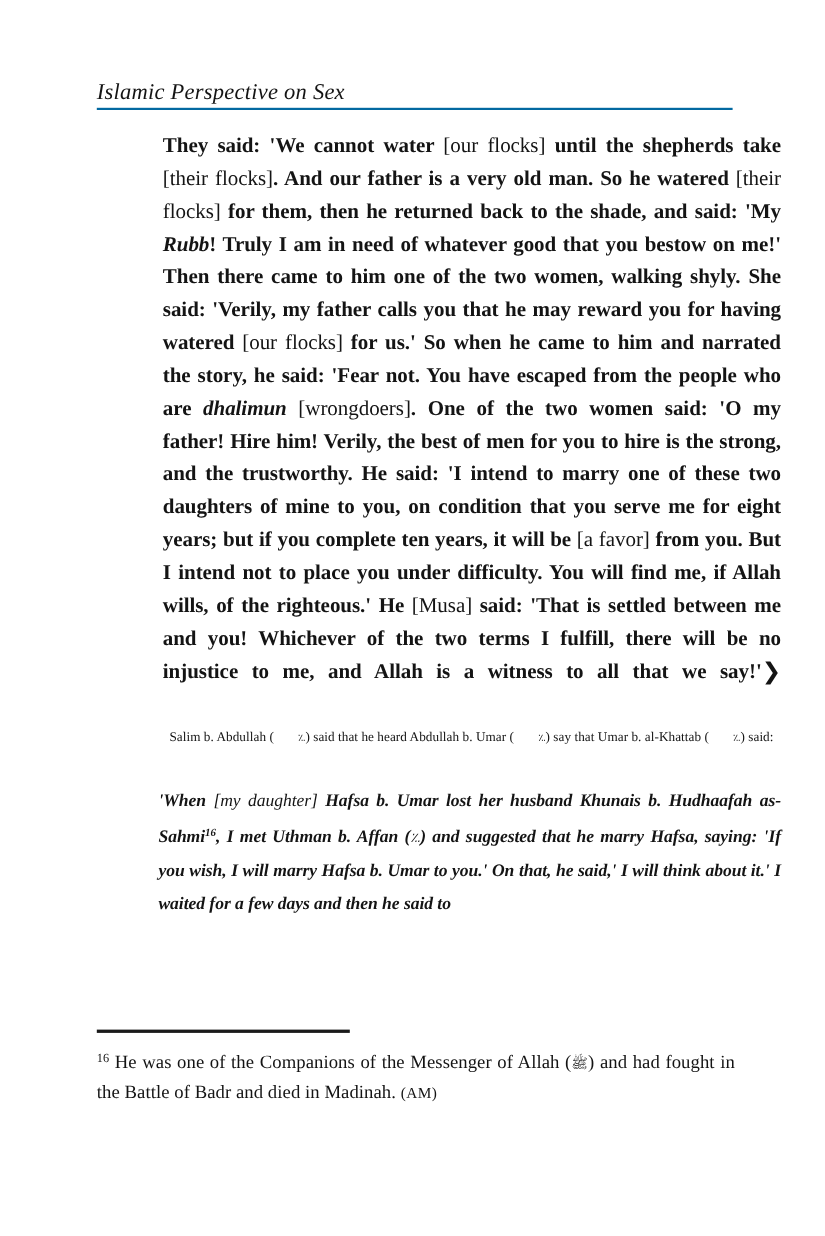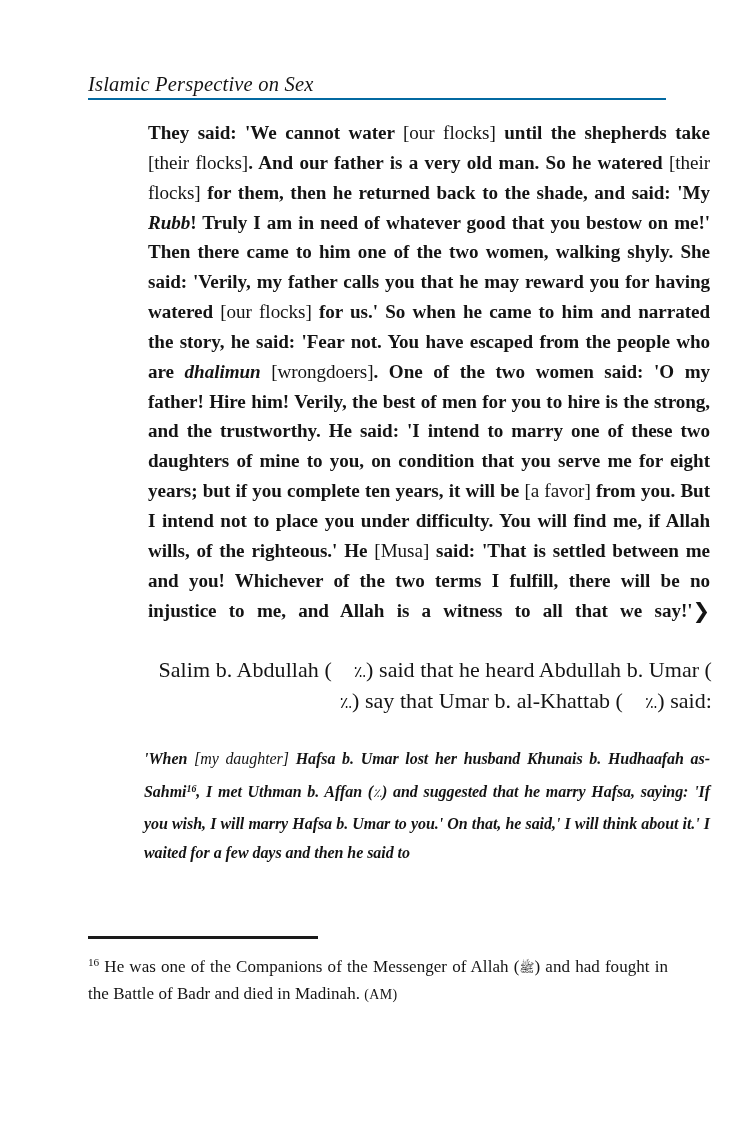--- a/index.html
+++ b/index.html
@@ -77,23 +77,23 @@
     margin: 19px 6px 0 0;
     text-align: right;
     font-size: 15.5px;
     font-weight: normal;
     letter-spacing: 0.1px;
   }
 
   
   .narration {
     margin: 31px 0 0 0;
-    font-size: 22px;
+    font-size: 12px;
     line-height: 28.5px;
-    text-align: right;
+    text-align: left;
     text-indent: 22px;
     letter-spacing: 0.05px;
   }
 
   
   .hadith {
     margin: 27px 0 0 0;
     font-weight: bold;
     font-size: 16px;
     line-height: 29.6px;

